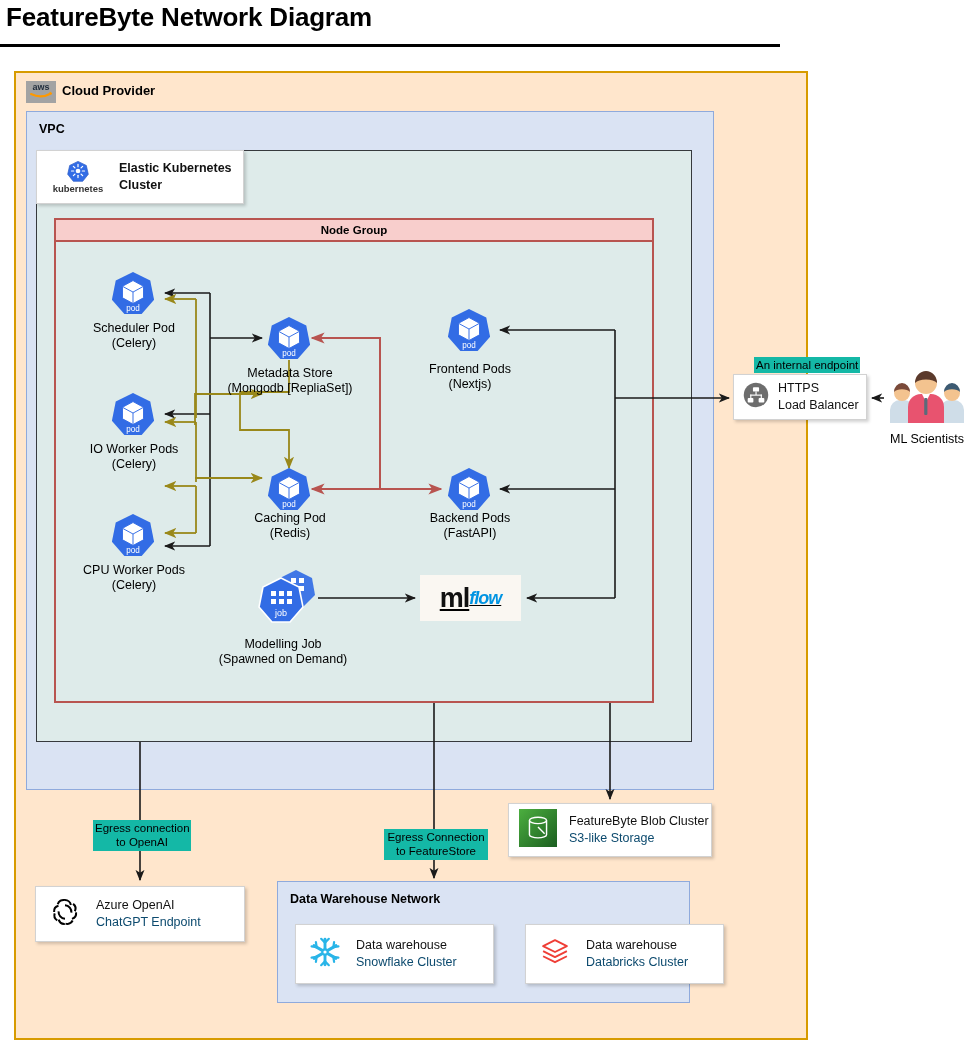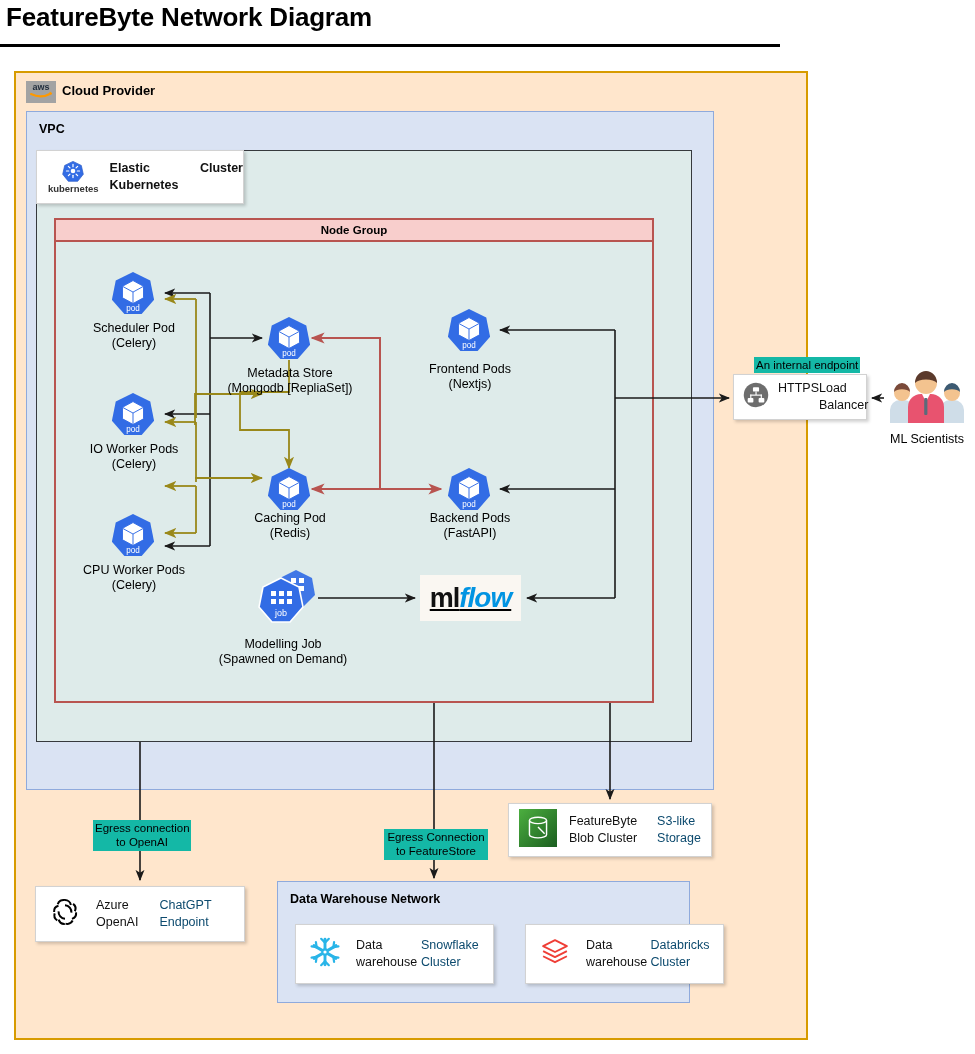--- a/index.html
+++ b/index.html
@@ -25,21 +25,21 @@
   #dwn-label{left:12px;top:10px;}
 
   
   #aws-chip{position:absolute;left:10px;top:8px;width:30px;height:22px;background:#a3a3a3;
             display:flex;flex-direction:column;align-items:center;justify-content:flex-start;}
   #cloud-head-text{position:absolute;left:46px;top:10px;font-size:13px;font-weight:bold;}
 
   
   .card{position:absolute;box-sizing:border-box;background:#fff;border:1px solid #d2d2d2;
         box-shadow:2px 2px 3px rgba(0,0,0,.18);display:flex;align-items:center;}
-  .card .ctext{display:flex;flex-direction:row;justify-content:center;}
+  .card .ctext{display:flex;flex-direction:column;justify-content:center;}
   .card .t1{font-size:12.5px;color:#111;line-height:1.35;}
   .card .t2{font-size:12.5px;color:#0c4a6e;line-height:1.35;}
 
   #eks-card{left:36px;top:150px;width:208px;height:54px;padding-left:8px;}
   #eks-card .t1{font-weight:bold;font-size:12.5px;}
 
   #lb-card{left:733px;top:374px;width:134px;height:46px;padding-left:8px;}
   #openai-card{left:35px;top:886px;width:210px;height:56px;padding-left:12px;}
   #blob-card{left:508px;top:803px;width:204px;height:54px;padding-left:10px;}
   #snow-card{left:295px;top:924px;width:199px;height:60px;padding-left:12px;}
@@ -309,21 +309,21 @@
       <text x="23" y="48" font-family="Liberation Sans, sans-serif" font-size="9" fill="#fff" text-anchor="middle">job</text>
     </svg>
   </div>
   <div class="nodelabel" style="left:193px;top:637px;width:180px;">
     <div>Modelling Job</div>
     <div>(Spawned on Demand)</div>
   </div>
 
   <div id="mlflow-logo">
     <span style="font-size:27px;font-weight:bold;color:#111;letter-spacing:-1px;">ml</span>
-    <span style="font-size:28px;font-weight:bold;font-style:italic;color:#0194e2;letter-spacing:-1px;">flow</span>
+    <span style="font-size:18px;font-weight:bold;font-style:italic;color:#0194e2;letter-spacing:-1px;">flow</span>
   </div>
 
   <div class="edgelabel" style="left:754px;top:357px;">An internal endpoint</div>
   <div class="card" id="lb-card">
     <span>
       <svg width="28" height="28" viewBox="0 0 32 32">
         <circle cx="16" cy="16" r="14" fill="#6d6d6d"></circle>
         <g fill="#fff">
           <rect x="12.5" y="7" width="7" height="5" rx="1"></rect>
           <rect x="6.5" y="19.5" width="6.5" height="5" rx="1"></rect>

